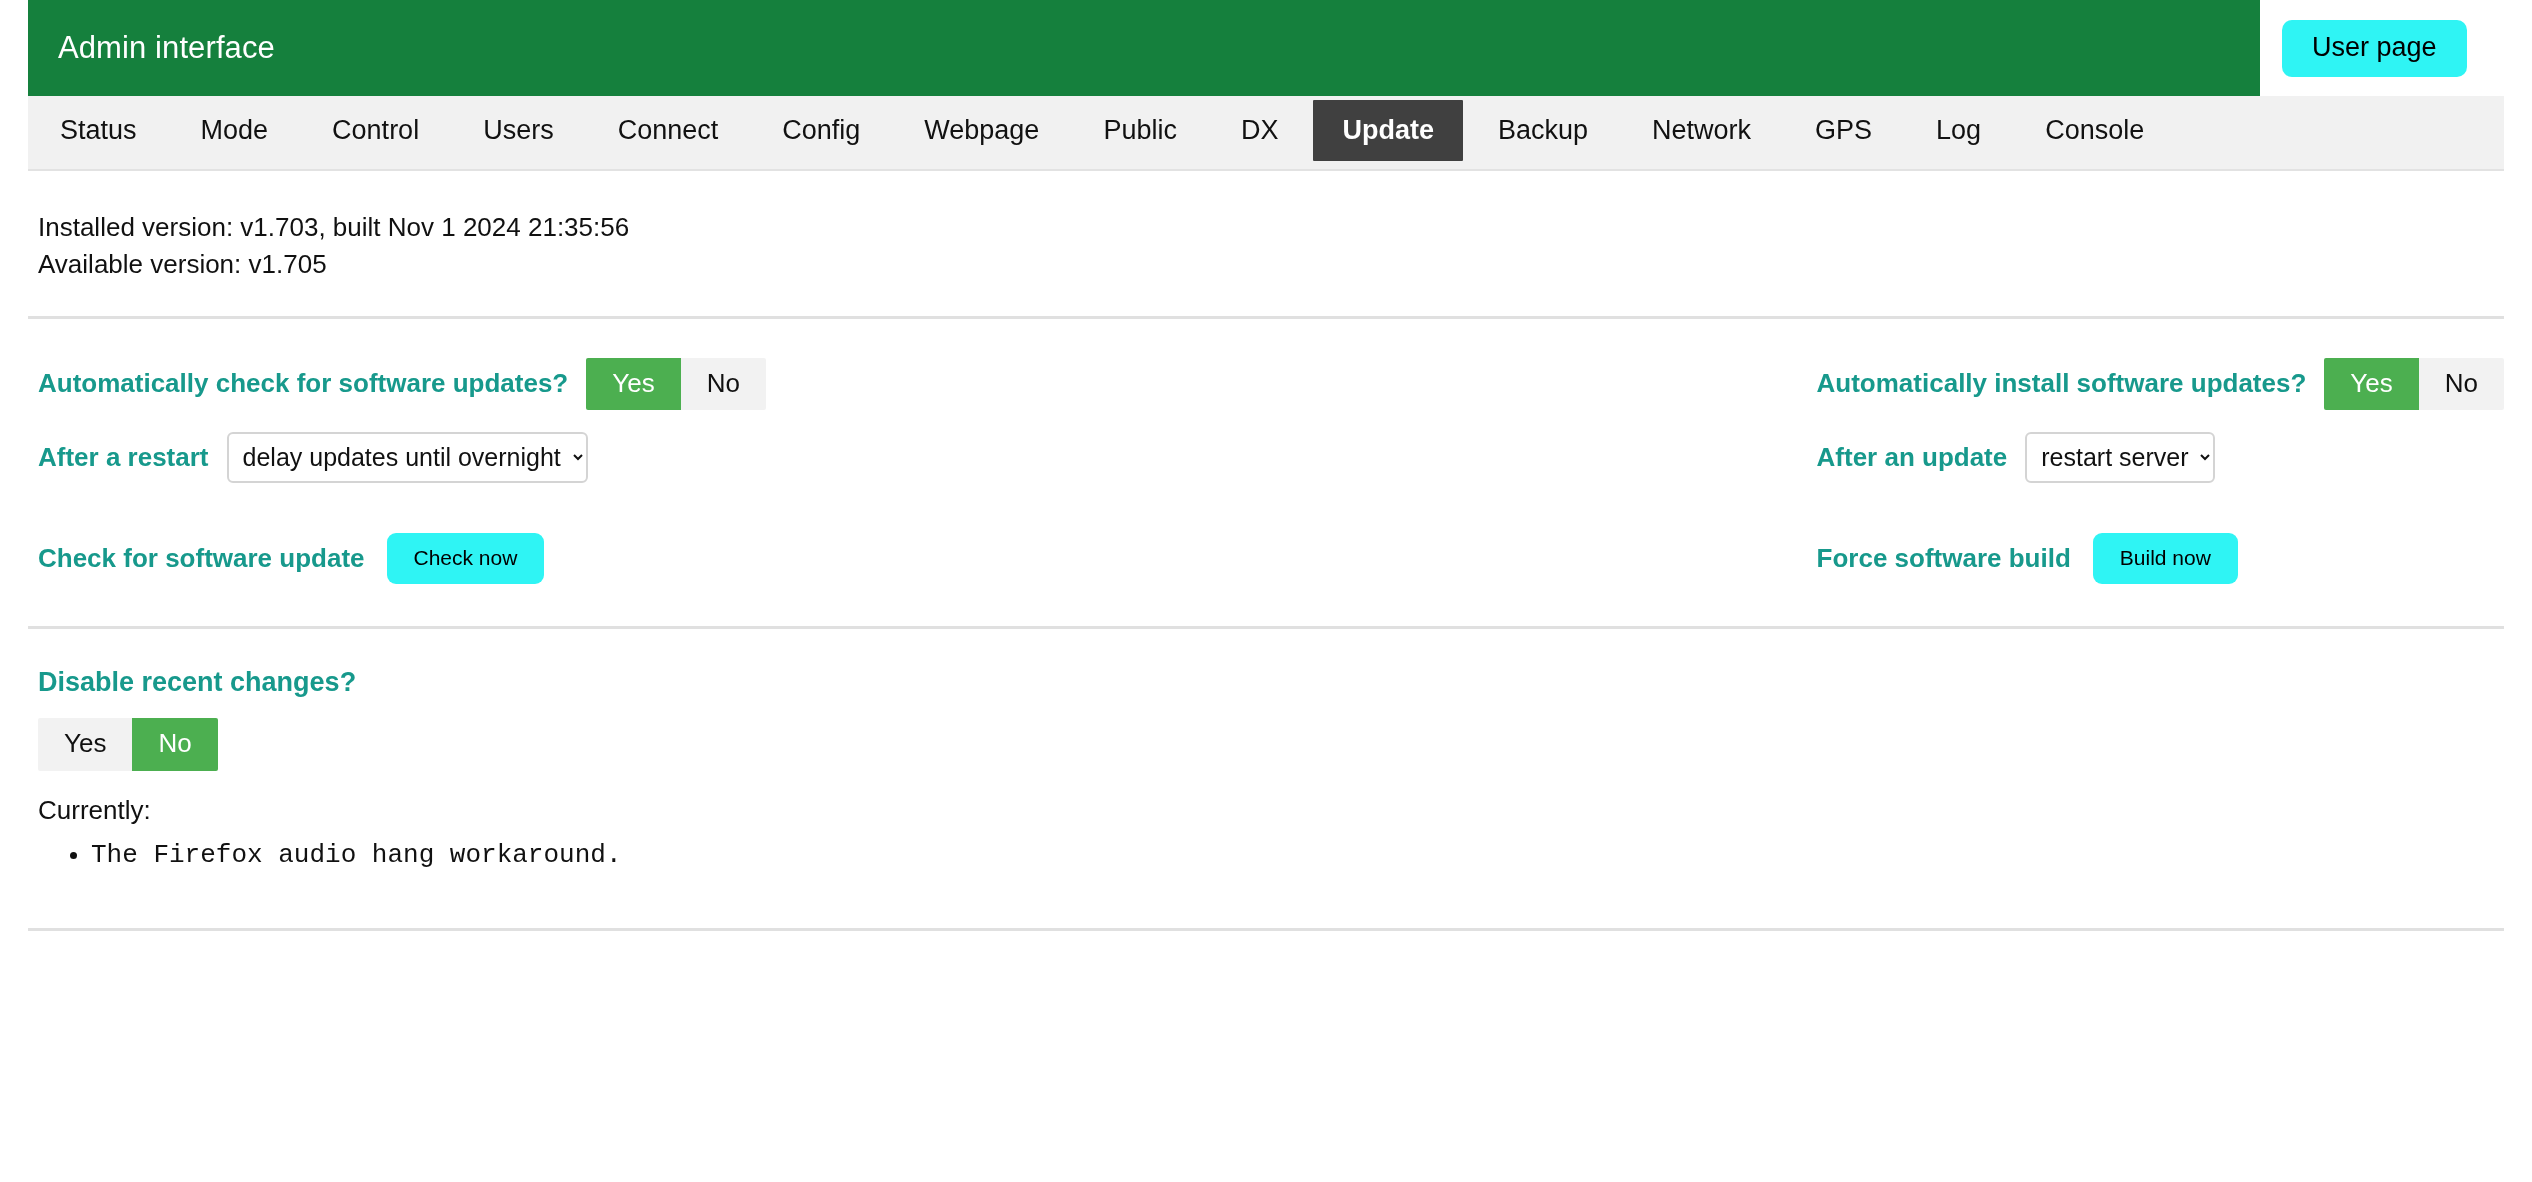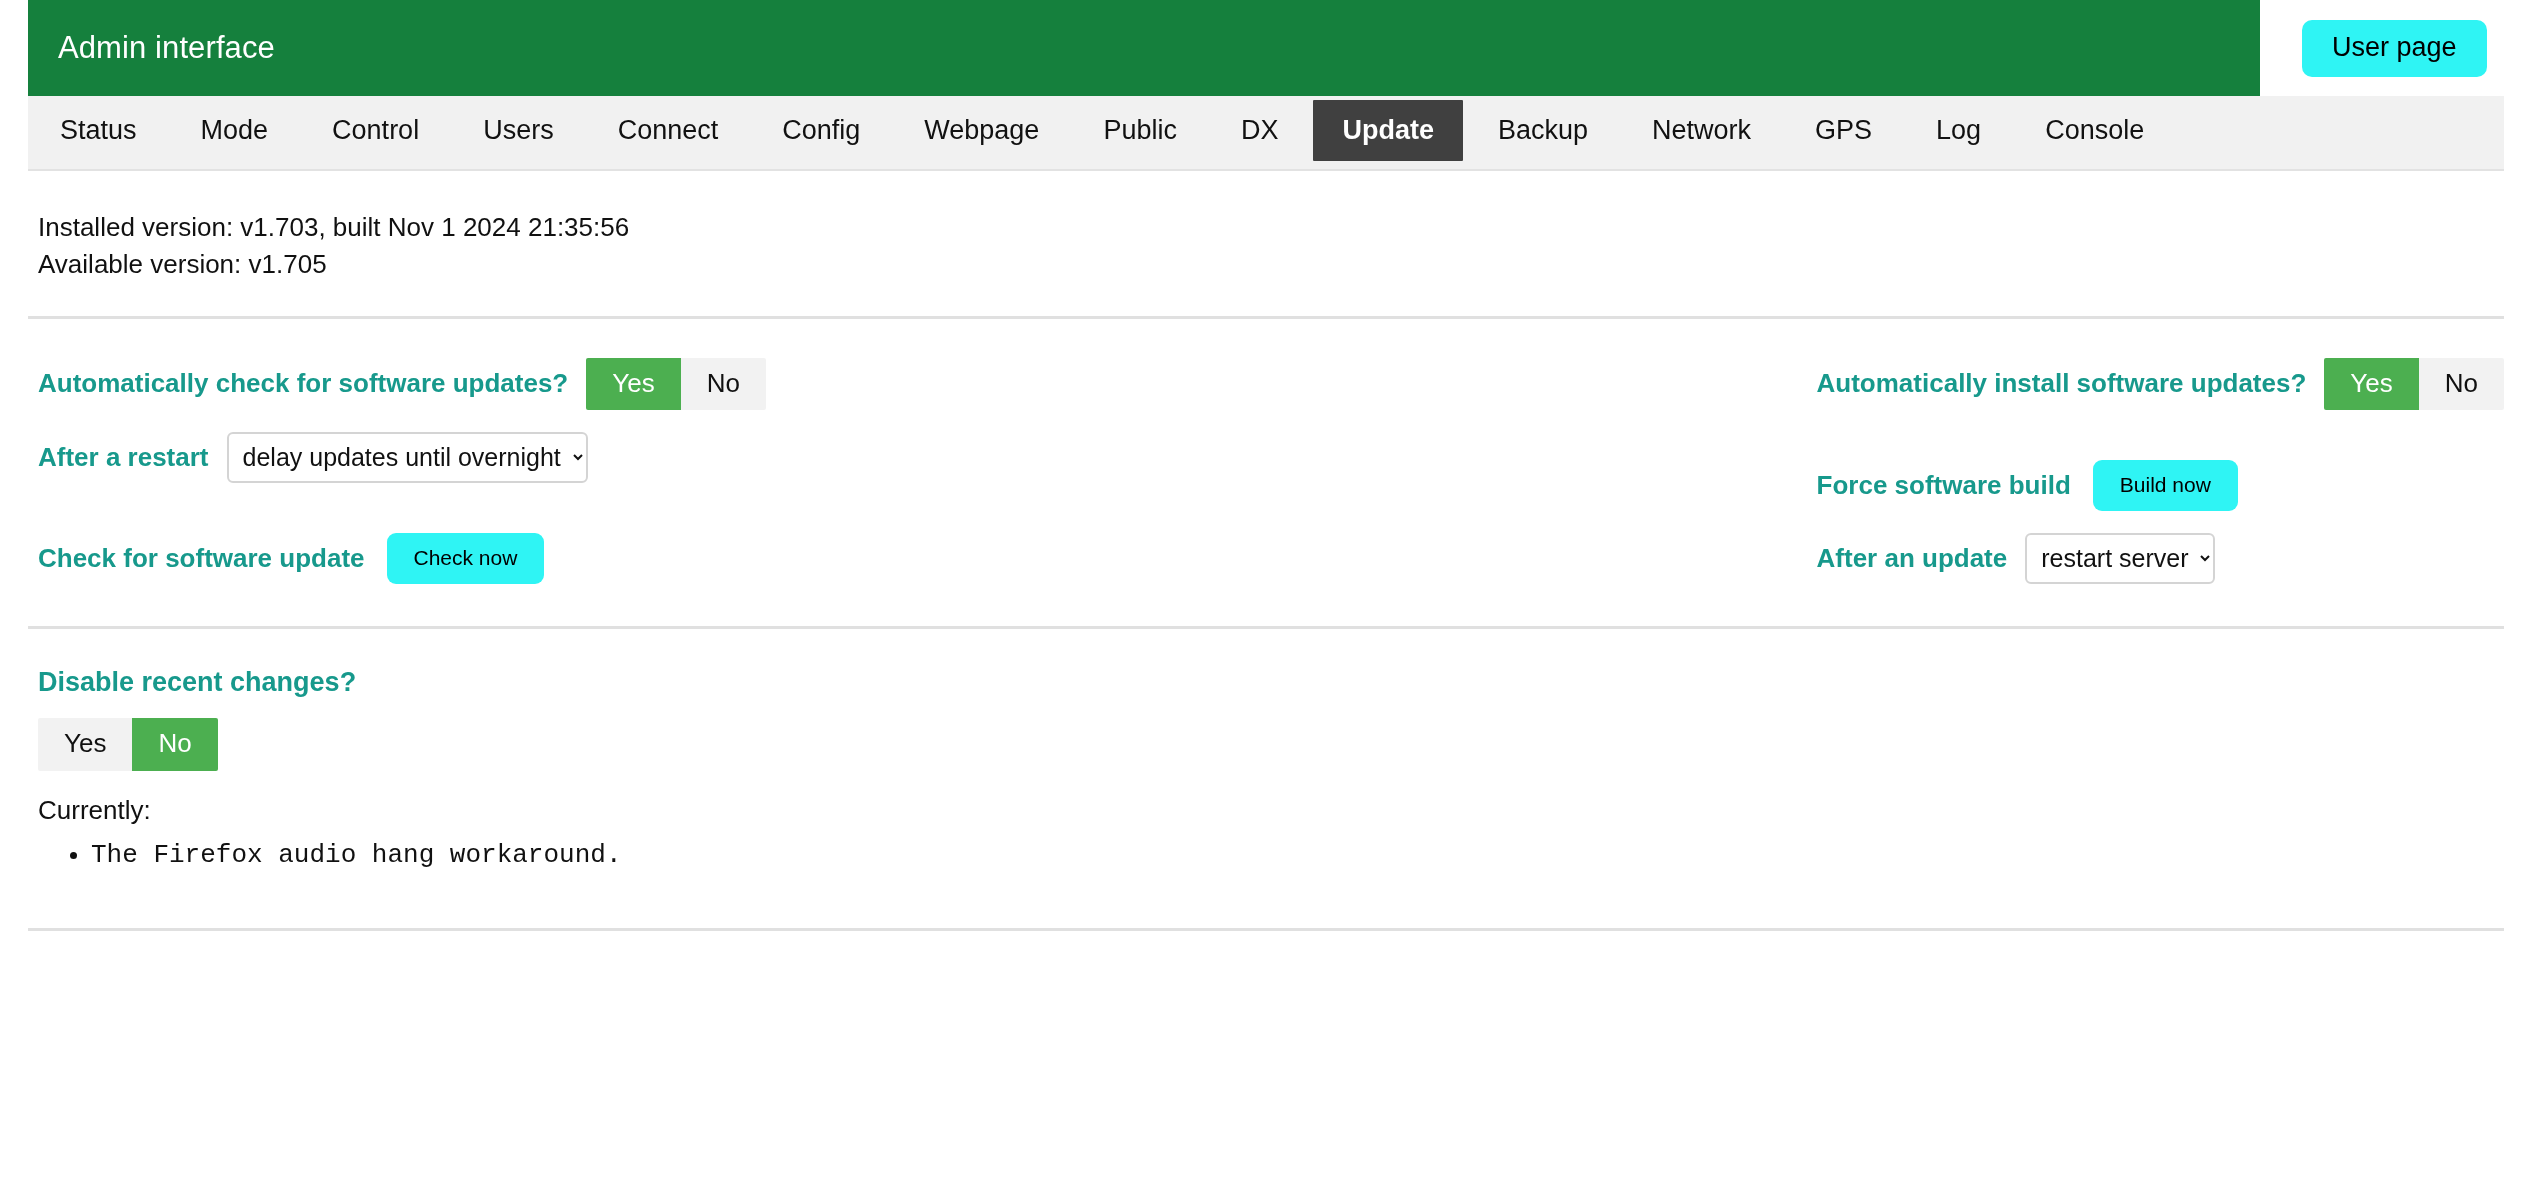--- a/index.html
+++ b/index.html
@@ -40,21 +40,21 @@
     font-size: 31px;
     font-weight: 400;
     letter-spacing: .1px;
   }
   .topbar-right {
     flex: 1 1 auto;
     background: #ffffff;
     display: flex;
     align-items: center;
     justify-content: flex-start;
-    padding-left: 42px;
+    padding-left: 22px;
     box-sizing: border-box;
   }
   .user-page-btn {
     background: #2ff4f4;
     border: none;
     border-radius: 10px;
     color: #000000;
     font-family: "Liberation Sans", sans-serif;
     font-size: 27px;
     padding: 14px 30px 16px 30px;
@@ -282,30 +282,30 @@
     <div class="col right">
 
       <div class="row">
         <span class="label">Automatically install software updates?</span>
         <span class="toggle">
           <span class="opt on">Yes</span>
           <span class="opt">No</span>
         </span>
       </div>
 
-      <div class="row spaced">
-        <span class="label">Force software build</span>
-        <button class="action-btn">Build now</button>
-      </div>
-
       <div class="row">
         <span class="label">After an update</span>
         <select class="dd">
           <option>restart server</option>
         </select>
+      </div>
+
+      <div class="row spaced">
+        <span class="label">Force software build</span>
+        <button class="action-btn">Build now</button>
       </div>
 
     </div>
   </div>
 
   <hr class="hr" style="margin-top:42px;">
 
   <div class="block">
     <div class="block-title">Disable recent changes?</div>
     <span class="toggle">

